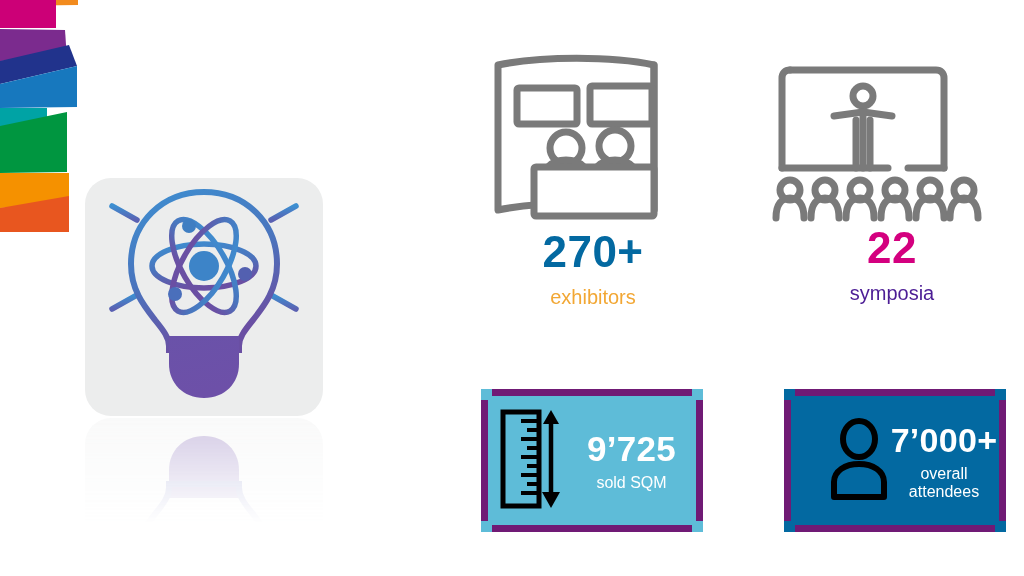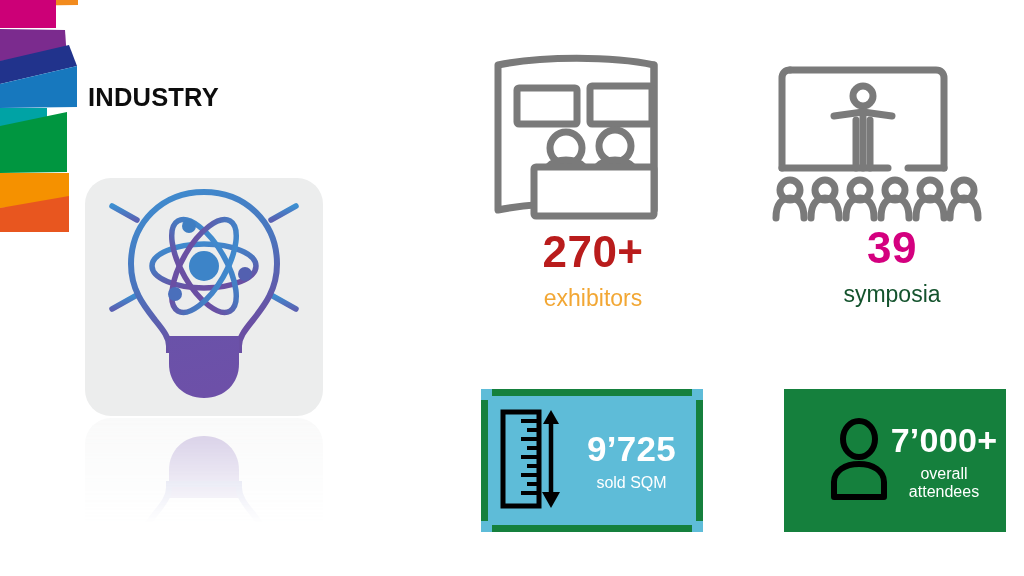--- a/index.html
+++ b/index.html
@@ -80,48 +80,48 @@
   .stat .icon-wrap { display: block; }
   .stat .big {
     display: block;
     font-size: 44px;
     font-weight: bold;
     line-height: 1;
     letter-spacing: 0.5px;
   }
   .stat .small {
     display: block;
-    font-size: 23px;
+    font-size: 20px;
     line-height: 1;
     margin-top: 13px;
   }
   #stat-exhibitors { left: 462px; top: 46px; width: 262px; }
   #stat-symposia   { left: 768px; top: 50px; width: 248px; }
 
   
   .box {
     position: absolute;
     box-sizing: border-box;
-    border: 7px solid #15803d;
+    border: 7px solid #701a75;
     display: flex;
     align-items: center;
   }
   #box-sqm {
     left: 481px;
     top: 389px;
     width: 222px;
     height: 143px;
     background: #5ebcd8;
   }
   #box-attendees {
     left: 784px;
     top: 389px;
     width: 222px;
     height: 143px;
-    background: #15803d;
+    background: #0369a1;
     padding-left: 29px;
   }
   
   .notch { position: absolute; width: 11px; height: 11px; background: inherit; }
   .notch.tl { left: -7px; top: -7px; }
   .notch.tr { right: -7px; top: -7px; }
   .notch.bl { left: -7px; bottom: -7px; }
   .notch.br { right: -7px; bottom: -7px; }
 
   .box .box-icon { flex: 0 0 auto; }
@@ -168,21 +168,20 @@
 
     <polygon points="0,126 67,112 67,172 0,173" fill="#009640"></polygon>
 
     <polygon points="0,173 69,173 69,205 0,208" fill="#f59100"></polygon>
 
     <polygon points="0,208 69,196 69,232 0,232" fill="#e8561f"></polygon>
   </svg>
 </div>
 
 <div id="title">
-  <span class="line">INDUSTRY</span>
 </div>
 
 <div id="bulb-tile">
   <svg class="bulb-svg" width="238" height="238" viewBox="0 0 238 238" xmlns="http://www.w3.org/2000/svg">
     <defs>
       <linearGradient id="bulbGrad" x1="0" y1="0" x2="0.35" y2="1">
         <stop offset="0%" stop-color="#3d8fd1"></stop>
         <stop offset="55%" stop-color="#4a74bd"></stop>
         <stop offset="100%" stop-color="#6a4fa3"></stop>
       </linearGradient>
@@ -253,21 +252,21 @@
 
         <circle cx="104" cy="102" r="16"></circle>
         <path d="M80 140 C80 122 90 114 104 114 C118 114 128 122 128 140"></path>
         <circle cx="153" cy="100" r="16"></circle>
         <path d="M129 140 C129 122 139 114 153 114 C167 114 177 122 177 140"></path>
 
         <rect x="72" y="121" width="120" height="49" rx="2" fill="#ffffff"></rect>
       </g>
     </svg>
   </span>
-  <span class="big" style="color:#b91c1c">270+</span>
+  <span class="big" style="color:#0369a1">270+</span>
   <span class="small" style="color:#f2a734">exhibitors</span>
 </div>
 
 <div class="stat" id="stat-symposia">
   <span class="icon-wrap">
     <svg width="248" height="172" viewBox="0 0 248 172" xmlns="http://www.w3.org/2000/svg">
       <g stroke="#7a7a7a" stroke-width="7" fill="none" stroke-linejoin="round" stroke-linecap="round">
 
         <path d="M22 20 L168 20 C173 20 176 23 176 28 L176 118"></path>
         <path d="M22 20 C17 20 14 23 14 28 L14 118"></path>
@@ -301,22 +300,22 @@
           <circle cx="162" cy="140" r="10"></circle>
             <path d="M148 168 C148 154 154 148 162 148 C170 148 176 154 176 168"></path>
         </g>
         <g>
           <circle cx="196" cy="140" r="10"></circle>
             <path d="M182 168 C182 154 188 148 196 148 C204 148 210 154 210 168"></path>
         </g>
       </g>
     </svg>
   </span>
-  <span class="big" style="color:#d4007f">39</span>
-  <span class="small" style="color:#14532d">symposia</span>
+  <span class="big" style="color:#d4007f">22</span>
+  <span class="small" style="color:#4c1d95">symposia</span>
 </div>
 
 <div class="box" id="box-sqm">
   <span class="notch tl"></span>
   <span class="notch tr"></span>
   <span class="notch bl"></span>
   <span class="notch br"></span>
 
   <span class="box-icon">
     <svg width="68" height="106" viewBox="0 0 68 106" xmlns="http://www.w3.org/2000/svg">

